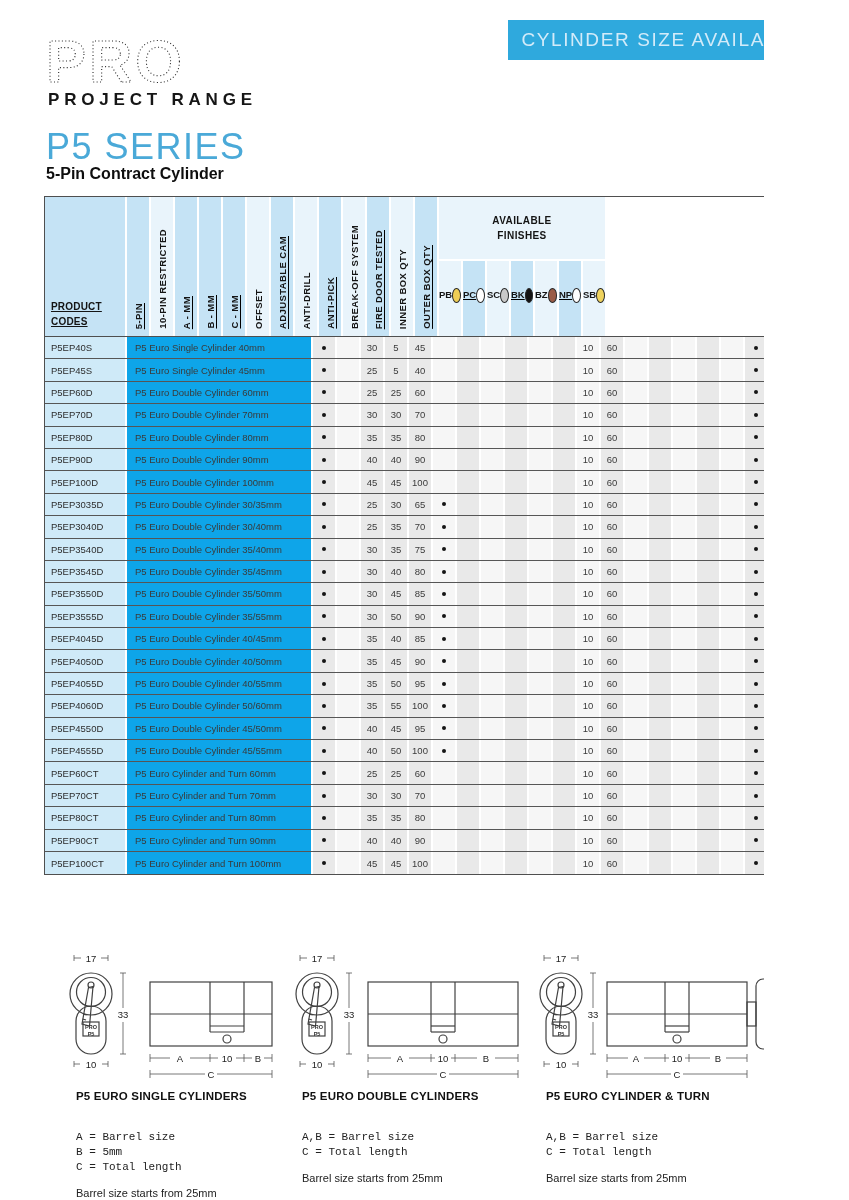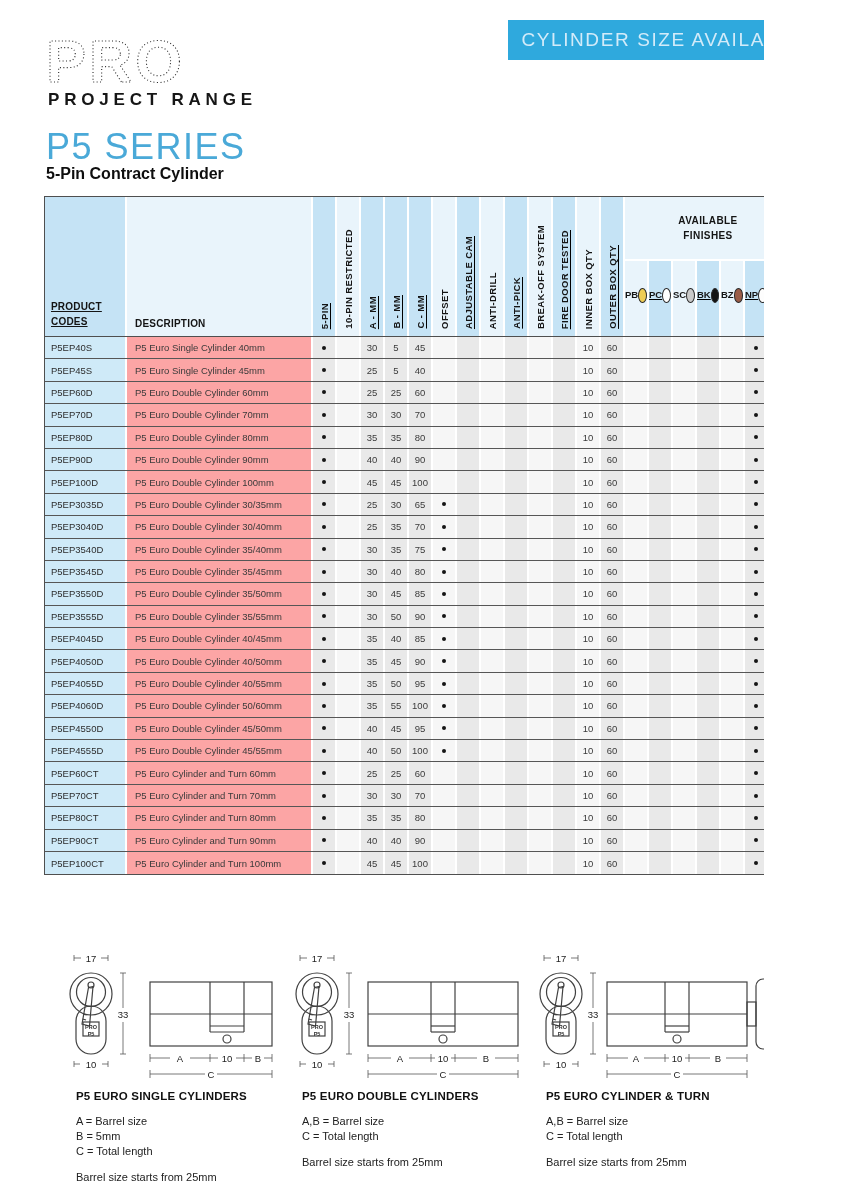--- a/index.html
+++ b/index.html
@@ -30,32 +30,32 @@
   .fin-sub { flex:1; display:flex; gap:2px; }
   .fcell { width:22px; display:flex; flex-direction:row; align-items:center; justify-content:flex-end; padding-bottom:6px; }
   .flab { font-size:9.5px; font-weight:bold; color:#141414; margin-bottom:3px; }
   .fcirc { width:15px; height:15px; border-radius:50%; border:1.5px solid #2a2a2a; }
 
   .tbody { background:#ffffff; }
   .trow { display:flex; gap:2px; height:22.4px; border-bottom:1px solid #565656; }
   .trow:last-child { border-bottom:none; }
   .cell { display:flex; align-items:center; font-size:9.5px; color:#3a3a3a; }
   .code { width:80px; background:#cfeaf8; padding-left:6px; color:#2d2d2d; }
-  .desc { width:184px; background:#fca5a5; padding-left:8px; }
+  .desc { width:184px; background:#0ea5e9; padding-left:8px; }
   .num { width:22px; justify-content:center; }
   .sg { background:#e9e9e9; }
   .sp { background:#f6f6f6; }
   .dot { width:4px; height:4px; border-radius:50%; background:#151515; display:inline-block; }
 
   
   .diagram { position:absolute; top:950px; }
   .diagram svg { display:block; }
   .dg-text { margin-left:14px; margin-top:6px; }
   .dg-title { font-size:11.5px; font-weight:bold; letter-spacing:.2px; color:#111; }
-  .dg-specs { margin-top:12px; }
+  .dg-specs { margin-top:28px;font-family:Liberation Mono, monospace; }
   .dg-specs div { font-size:11px; color:#222; line-height:1.35; }
   .dg-note { margin-top:12px; font-size:11px; color:#222; }
   .shape { fill:none; stroke:#414141; stroke-width:1.2; }
   .dim { stroke:#555; stroke-width:.8; }
   .dimtxt { font-size:9.5px; fill:#222; }
   .brandtxt { font-size:5.5px; font-weight:bold; fill:#333; }
 </style>
 </head>
 <body>
 
@@ -72,21 +72,20 @@
     <span class="banner-text">CYLINDER SIZE AVAILABILITY</span>
   </div>
 
   <div class="series-title">P5 SERIES</div>
   <div class="series-sub">5-Pin Contract Cylinder</div>
 
   <div class="spec-table">
     <div class="thead">
       <div class="hcell hb codes-h">PRODUCT
 CODES</div>
-      <div class="hcell hp desc-h">DESCRIPTION</div>
 
       <div class="hcell vcell hb">
           <span>5-PIN</span>
         </div>
         <div class="hcell vcell hp">
           <span>10-PIN RESTRICTED</span>
         </div>
         <div class="hcell vcell hb">
           <span>A - MM</span>
         </div>

